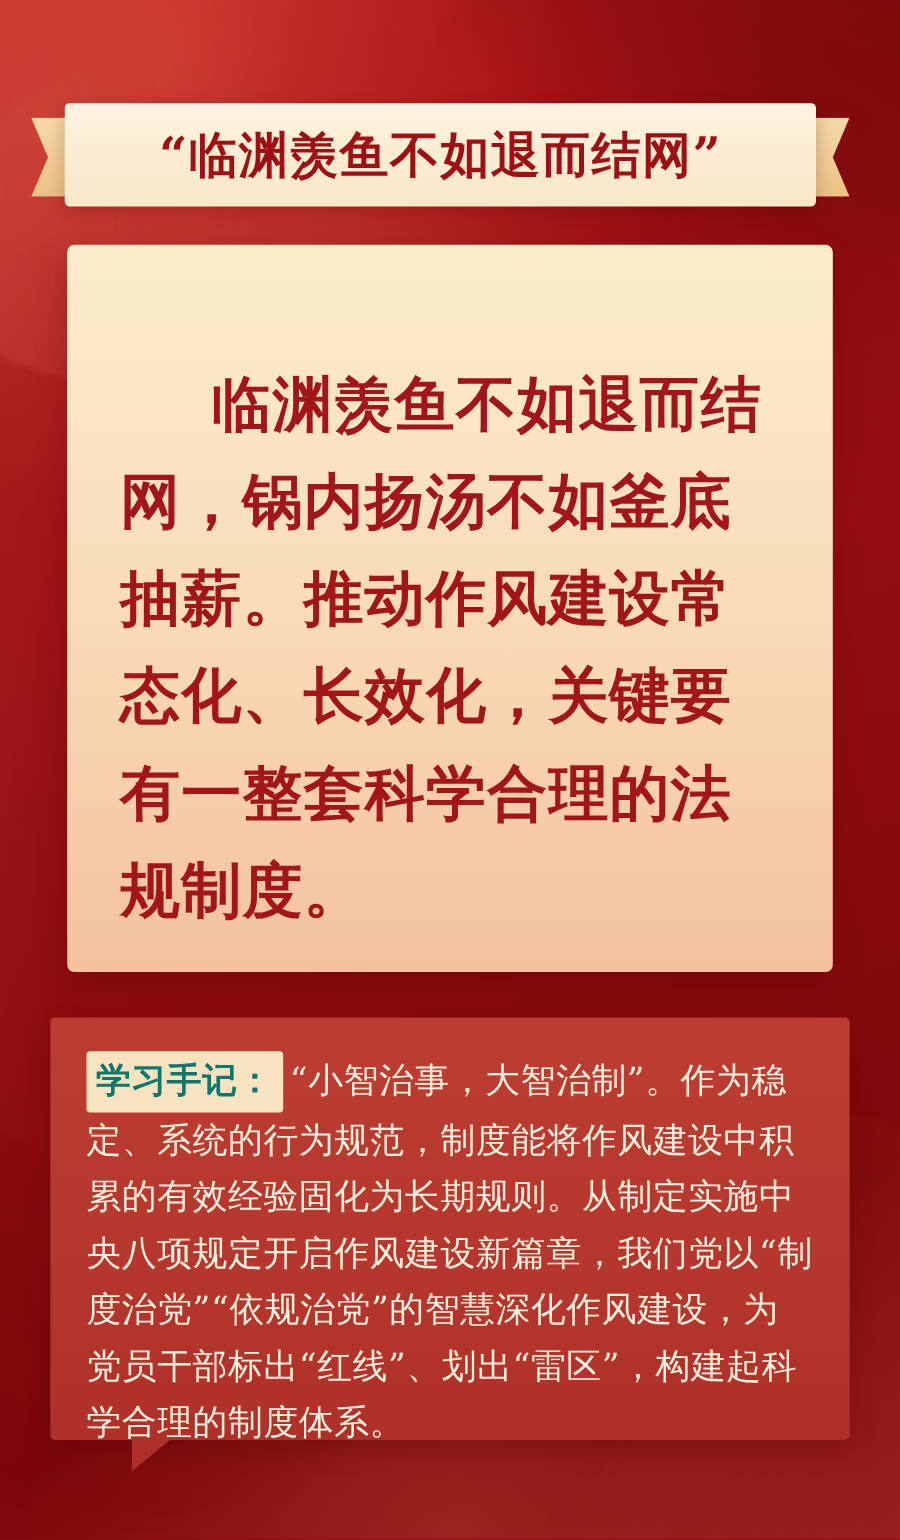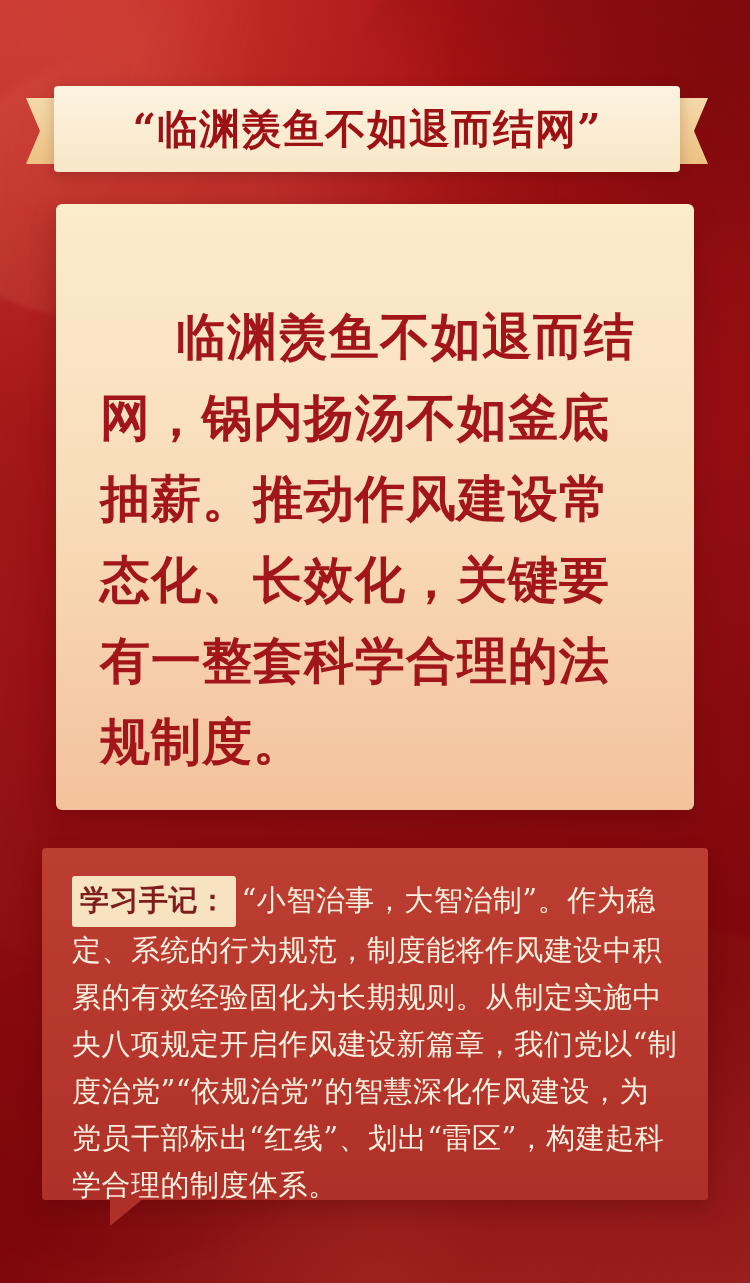--- a/index.html
+++ b/index.html
@@ -173,21 +173,21 @@
   .notes-body {
     font-family: "DejaVu Serif", "Liberation Serif", serif;
     font-size: 29px;
     line-height: 1.62;
     color: #fdf0df;
     letter-spacing: 0.5px;
   }
   .notes-label {
     display: inline-block;
     background: #f7e3c0;
-    color: #7f1d1d;
+    color: #0f766e;
     font-family: "DejaVu Serif", "Liberation Serif", serif;
     font-weight: bold;
     font-size: 29px;
     padding: 1px 8px 3px 8px;
     border-radius: 3px;
     margin-right: 6px;
     vertical-align: baseline;
   }
 </style>
 </head>

